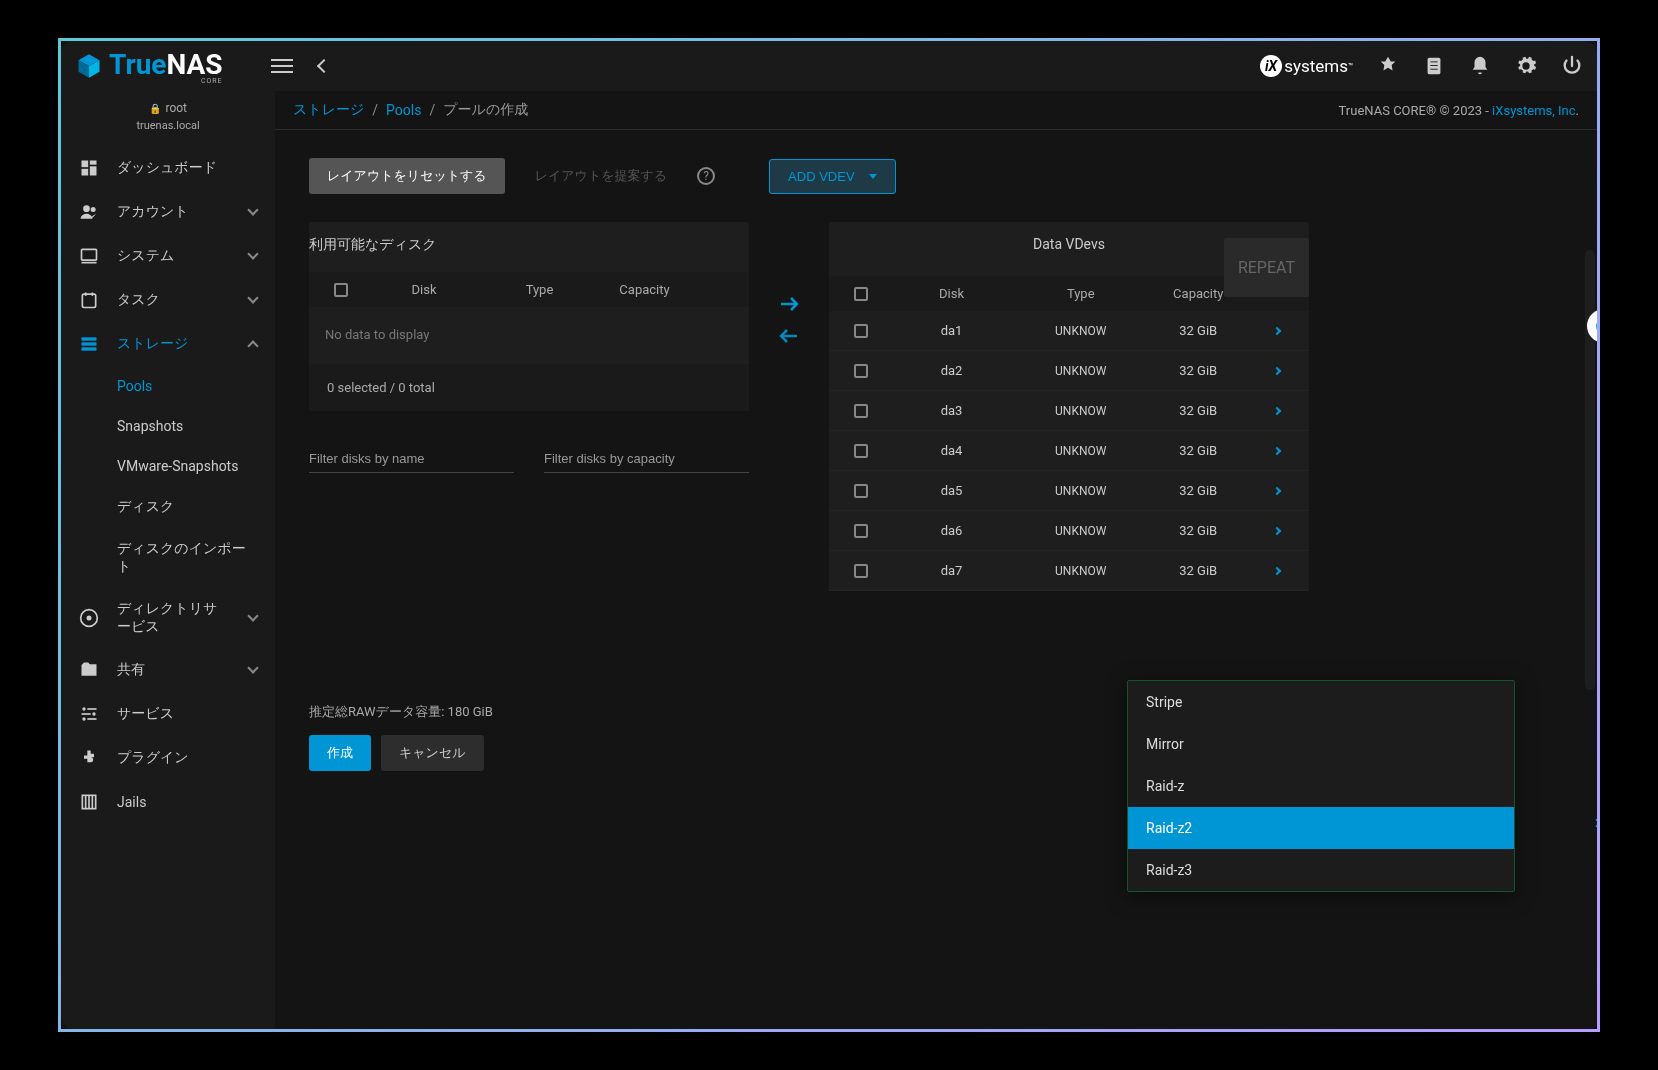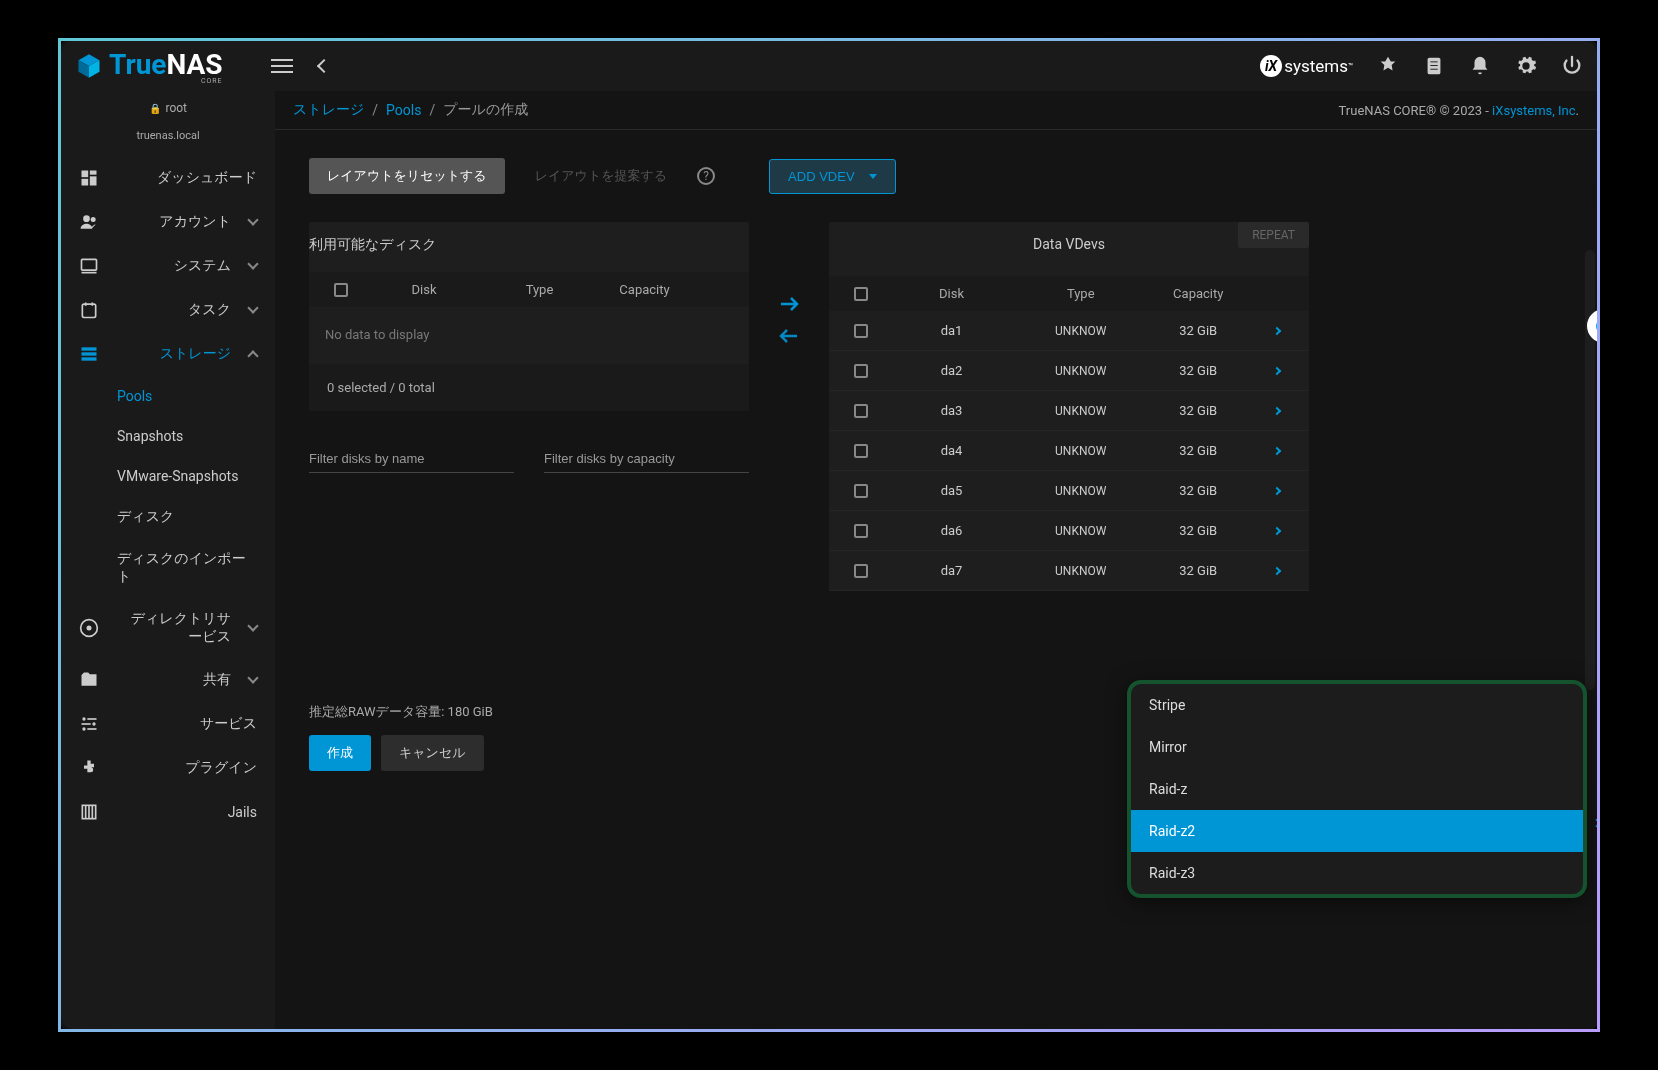--- a/index.html
+++ b/index.html
@@ -62,30 +62,29 @@
 
 .body-area { display: flex; flex: 1; overflow: hidden; }
 .sidebar {
   width: 214px;
   background: #1a1a1a;
   overflow-y: auto;
   flex-shrink: 0;
 }
 .sidebar-header { text-align: center; padding: 10px 0 14px; font-size: 12px; color: #aaa; }
 .sidebar-header .lock { font-size: 10px; margin-right: 4px;}
-.sidebar-header .host { display: block; font-size: 11px; margin-top: 14px;}
+.sidebar-header .host { display: block; font-size: 11px; margin-top: 4px;}
 .nav-item {
   display: flex;
   align-items: center;
   padding: 12px 18px;
   gap: 18px;
   cursor: pointer;
   font-size: 14px;
   color: #ccc;
-  text-align: right;
 }
 .nav-item.active { color: #0095d5; }
 .nav-icon { width: 20px; height: 20px; fill: currentColor; flex-shrink: 0; }
 .nav-label { flex: 1; }
 .nav-chevron { width: 8px; height: 8px; border-right: 2px solid #888; border-bottom: 2px solid #888; transform: rotate(45deg); margin-top: -4px;}
 .nav-chevron.up { transform: rotate(-135deg); margin-top: 4px;}
 .nav-sub { padding: 12px 18px 12px 56px; font-size: 14px; color: #ccc; cursor: pointer;}
 .nav-sub.active { color: #0095d5; }
 
 .main { flex: 1; background: #141414; display: flex; flex-direction: column; overflow: hidden; position: relative;}
@@ -106,21 +105,21 @@
 .btn-primary { background: #0095d5; color: #fff; }
 .btn-neutral { background: #2d2d2d; color: #ccc; }
 .help-icon { width: 18px; height: 18px; border: 2px solid #888; border-radius: 50%; display: inline-flex; align-items: center; justify-content: center; color: #888; font-size: 12px; cursor: pointer;}
 
 .tables-row { display: flex; gap: 10px; align-items: flex-start;}
 .panel { background: #1e1e1e; border-radius: 2px;}
 .panel.left { width: 440px; }
 .panel.right { width: 480px; }
 .panel-title { text-align: left; padding: 14px 0 18px; font-size: 14px; color: #ccc;}
 .panel-title-row { display: flex; align-items: center; justify-content: center; padding: 8px 0 18px; position: relative;}
-.repeat-btn { position: absolute; right: 0; top: 0; background: #2a2a2a; color: #666; padding: 6px 14px; font-size: 12px; border-radius: 2px; cursor: not-allowed;}
+.repeat-btn { position: absolute; right: 0; top: 16px; background: #2a2a2a; color: #666; padding: 20px 14px; font-size: 16px; border-radius: 2px; cursor: not-allowed;}
 .disk-table { width: 100%; }
 .disk-table .thead { display: flex; background: #1a1a1a; padding: 10px 12px; align-items: center;}
 .disk-table .thead > div { font-size: 13px; color: #aaa; text-align: center;}
 .col-check { width: 40px; }
 .col-disk { flex: 1.2; }
 .col-type { flex: 1; }
 .col-cap { flex: 1; }
 .col-exp { width: 40px; }
 .disk-table .empty { padding: 20px 16px; color: #777; font-size: 13px;}
 .disk-table .selected-footer { padding: 16px 18px; background: #1a1a1a; font-size: 13px; color: #aaa; margin-top: 2px;}
@@ -142,24 +141,24 @@
 
 .left-wrap { display: flex; flex-direction: column; }
 .footer-section { margin-top: 112px;}
 .footer-text { font-size: 13px; color: #aaa; margin-bottom: 14px;}
 .footer-actions { display: flex; gap: 10px;}
 
 .dropdown-panel {
   position: absolute;
   left: 852px;
   top: 550px;
-  width: 460px;
+  width: 388px;
   background: #1c1c1c;
-  border-radius: 14px;
-  border: 4px solid #14532d;
+  border-radius: 2px;
+  border: 1px solid #14532d;
   box-shadow: 0 4px 20px rgba(0,0,0,0.5);
   z-index: 100;
 }
 .dropdown-item { padding: 13px 18px; font-size: 14px; color: #ddd; cursor: pointer;}
 .dropdown-item.selected { background: #0095d5; color: #fff;}
 
 .summary-x { position: absolute; left: 1320px; top: 684px; color: #0095d5; font-size: 14px; z-index: 50;}
 
 .lang-fab {
   position: absolute;

